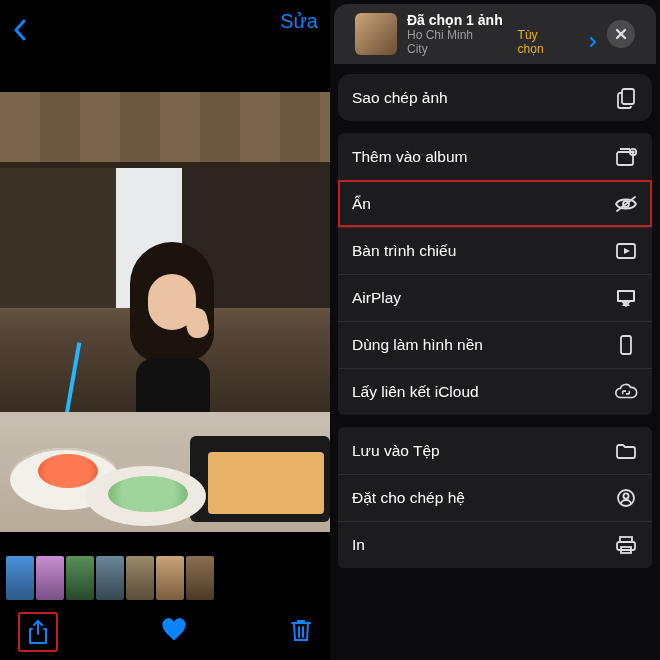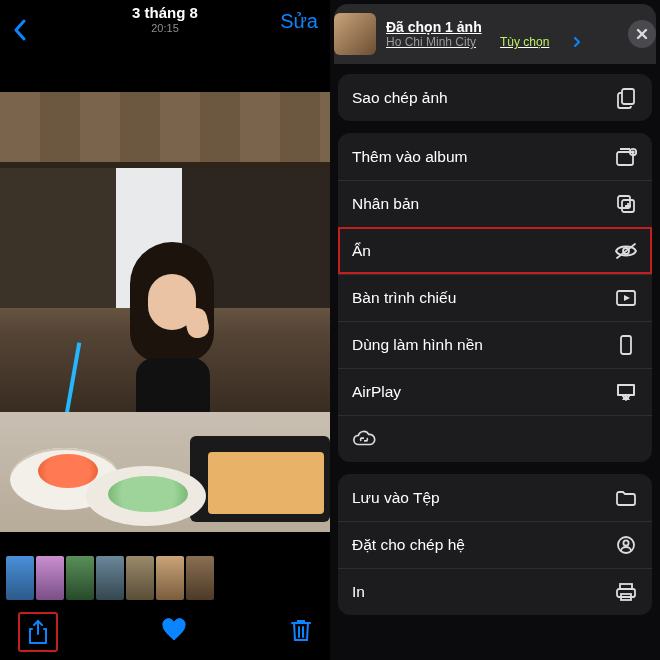--- a/index.html
+++ b/index.html
@@ -68,36 +68,35 @@
   .t7{background:linear-gradient(#8a6f52,#4c3a27);}
   .toolbar {
     position:absolute; left:0; right:0; bottom:0; height:56px;
     display:flex; align-items:center; justify-content:space-between;
     padding:0 18px; background:#000;
   }
   .share-box { width:40px; height:40px; display:flex; align-items:center; justify-content:center; border:2px solid #c21f1f; border-radius:3px; }
   
   .sheet-header {
     height:60px; background:#2a2a2c;
-    display:flex; align-items:center; padding:8px 0; gap:10px;
+    display:flex; align-items:center; padding:8px 21px; gap:10px;
     border-top-left-radius:14px; border-top-right-radius:14px;
     margin:4px 4px 0 4px;
-    text-decoration:underline;
   }
   .sheet-thumb { width:42px; height:42px; border-radius:6px; background:linear-gradient(135deg,#caa47a,#6b4e33); flex:none; }
   .sheet-titles { flex:1; min-width:0; }
   .sheet-title { font-size:14px; font-weight:600; color:#fff; }
   .sheet-sub { font-size:12px; color:#9a9aa0; display:flex; gap:24px; align-items:center; }
-  .sheet-sub .opt { color:#bef264; }
+  .sheet-sub .opt { color:#eab308; }
   .sheet-sub svg { flex:none; }
   .close-btn { width:28px; height:28px; border-radius:14px; background:#4a4a4e; display:flex; align-items:center; justify-content:center; }
   .menu-group {
     margin:10px 8px 0 8px; background:#1c1c1e; border-radius:12px; overflow:hidden;
   }
-  .menu-group + .menu-group { margin-top:12px; }
+  .menu-group + .menu-group { margin-top:12px;border-radius:6px; }
   .menu-item {
     height:47px; padding:0 14px;
     display:flex; align-items:center; justify-content:space-between;
     color:#fff; font-size:15.5px;
     border-top:1px solid #2e2e31;
     position:relative;
   }
   .menu-group .menu-item:first-child { border-top:none; }
   .menu-item .ico { width:24px; height:24px; display:flex; align-items:center; justify-content:center; color:#dcdce0; }
   .item-hide { outline:2px solid #c21f1f; outline-offset:-2px; }
@@ -107,24 +106,20 @@
 </style>
 </head>
 <body>
 
 <div class="phone left">
   <div class="topbar">
     <div class="back-chevron">
       <svg width="14" height="22" viewBox="0 0 14 22" fill="none" stroke-width="3" stroke-linecap="round" stroke-linejoin="round">
           <polyline points="11,2 3,11 11,20"></polyline>
         </svg>
-    </div>
-    <div class="title-block">
-      <div class="title-line1">3 tháng 8</div>
-      <div class="title-line2">20:15</div>
     </div>
     <div class="edit-btn">Sửa</div>
   </div>
 
   <div class="photo-area">
     <div class="ceiling"></div>
       <div class="rail"></div>
       <div class="backwall"></div>
     <div class="straw"></div>
     <div class="person">
@@ -216,69 +211,59 @@
       <span class="ico">
         <svg width="22" height="20" viewBox="0 0 22 20" fill="none" stroke-width="1.8">
             <rect x="2" y="5" width="16" height="13" rx="2"></rect>
             <line x1="5" y1="2" x2="15" y2="2"></line>
             <circle cx="18" cy="5" r="3.2"></circle>
             <line x1="18" y1="3.4" x2="18" y2="6.6"></line>
             <line x1="16.4" y1="5" x2="19.6" y2="5"></line>
           </svg>
       </span>
     </div>
-    <div class="menu-item">
-      <span>Nhân bản</span>
-      <span class="ico">
-        <svg width="20" height="20" viewBox="0 0 20 20" fill="none" stroke-width="1.8">
-            <rect x="6" y="6" width="12" height="12" rx="2"></rect>
-            <rect x="2" y="2" width="12" height="12" rx="2"></rect>
-            <line x1="12" y1="9" x2="12" y2="15"></line>
-            <line x1="9" y1="12" x2="15" y2="12"></line>
-          </svg>
-      </span>
-    </div>
     <div class="menu-item item-hide">
       <span>Ẩn</span>
       <span class="ico">
         <svg width="24" height="18" viewBox="0 0 24 18" fill="none" stroke-width="1.8" stroke-linecap="round">
             <path d="M2 9 C5 3 19 3 22 9 C19 15 5 15 2 9 Z"></path>
             <circle cx="12" cy="9" r="3"></circle>
             <line x1="3" y1="16" x2="21" y2="2"></line>
           </svg>
       </span>
     </div>
     <div class="menu-item">
       <span>Bàn trình chiếu</span>
       <span class="ico">
         <svg width="22" height="18" viewBox="0 0 22 18" fill="none" stroke-width="1.8">
             <rect x="2" y="2" width="18" height="14" rx="2"></rect>
             <polygon points="9,6 15,9 9,12" fill="#dcdce0" stroke="none"></polygon>
           </svg>
       </span>
     </div>
     <div class="menu-item">
-      <span>Dùng làm hình nền</span>
-      <span class="ico">
-        <svg width="14" height="22" viewBox="0 0 14 22" fill="none" stroke-width="1.8">
-            <rect x="2" y="2" width="10" height="18" rx="2"></rect>
-          </svg>
-      </span>
-    </div>
-    <div class="menu-item">
       <span>AirPlay</span>
       <span class="ico">
         <svg width="22" height="20" viewBox="0 0 22 20" fill="none" stroke-width="1.8" stroke-linejoin="round">
             <path d="M3 3 H19 V13 H15 L11 18 L7 13 H3 Z" fill="none"></path>
             <polygon points="11,12 15,18 7,18" fill="#dcdce0" stroke="none"></polygon>
             <rect x="3" y="3" width="16" height="10" rx="1"></rect>
           </svg>
       </span>
     </div>
     <div class="menu-item">
+      <span>Dùng làm hình nền</span>
+      <span class="ico">
+        <svg width="14" height="22" viewBox="0 0 14 22" fill="none" stroke-width="1.8">
+            <rect x="2" y="2" width="10" height="18" rx="2"></rect>
+          </svg>
+      </span>
+    </div>
+    <div class="menu-item">
+      <span>Lấy liên kết iCloud</span>
       <span class="ico">
         <svg width="26" height="18" viewBox="0 0 26 18" fill="none" stroke-width="1.8">
             <path d="M7 15 a5 5 0 0 1 0 -10 a6 6 0 0 1 11 -1 a5 5 0 0 1 2 11 Z"></path>
             <path d="M10 11 a2 2 0 0 1 0 -3 h3 M16 8 a2 2 0 0 1 0 3 h-3"></path>
           </svg>
       </span>
     </div>
   </div>
 
   <div class="menu-group">

